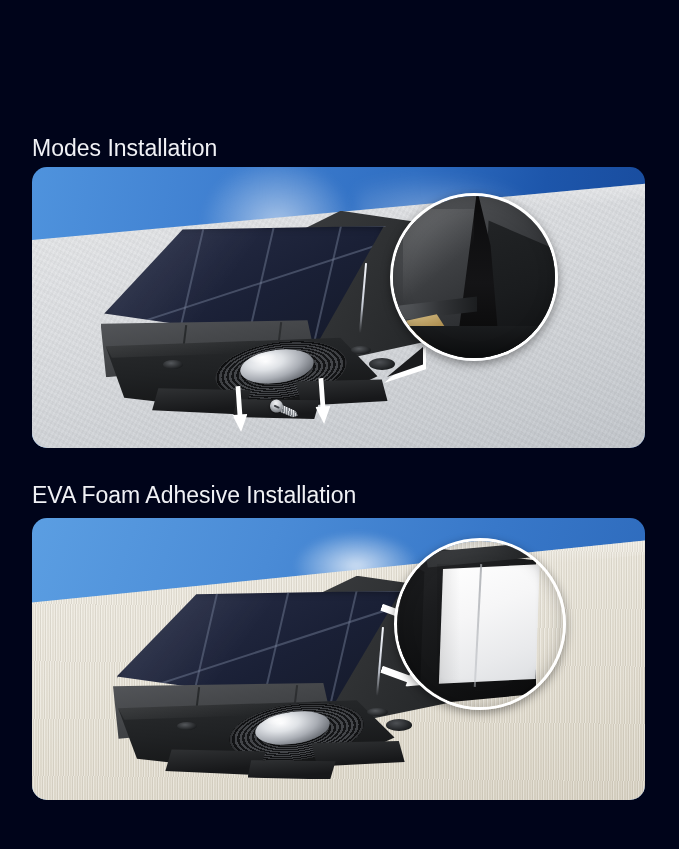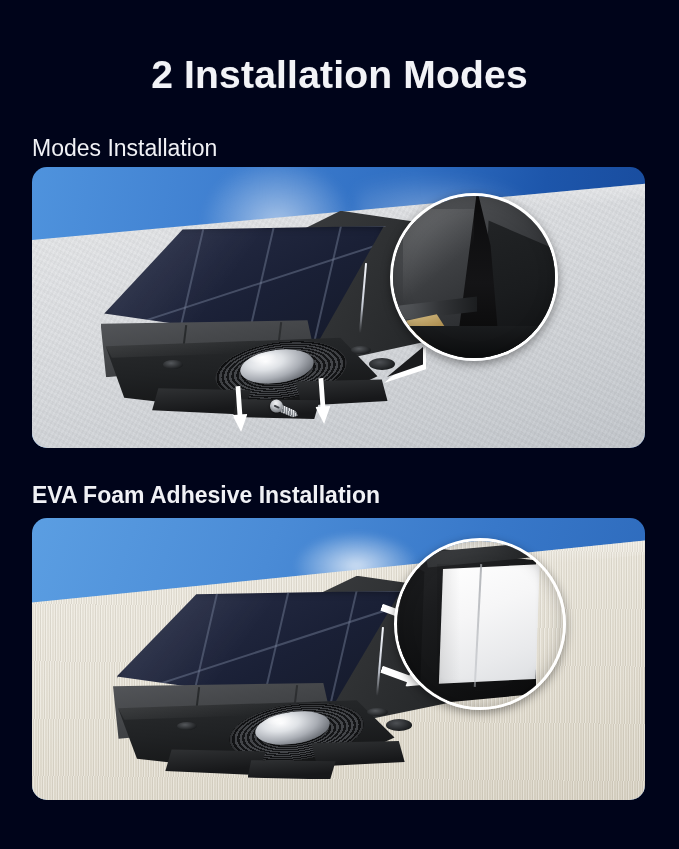--- a/index.html
+++ b/index.html
@@ -19,21 +19,21 @@
     font-size:39px;font-weight:bold;color:#f2f3f7;
     letter-spacing:.2px;line-height:1;
     text-shadow:0 0 1px rgba(255,255,255,.25);
   }
   .section-label{
     position:absolute;left:32px;
     font-size:23px;font-weight:400;color:#f0f1f5;
     line-height:1;white-space:nowrap;
   }
   #label-1{top:137px;}
-  #label-2{top:484px;font-weight:bold;}
+  #label-2{top:484px;}
 
   
   .photo-panel{
     position:absolute;left:32px;width:613px;
     border-radius:15px;overflow:hidden;
   }
   #panel-1{top:167px;height:281px;}
   #panel-2{top:518px;height:282px;}
 
   
@@ -359,21 +359,20 @@
     position:absolute;inset:0;border-radius:50%;
     box-shadow:inset 0 0 16px rgba(0,0,0,.22);
     pointer-events:none;
   }
 </style>
 </head>
 <body>
 
 <div class="page">
 
-  <div class="main-title">2 Installation Modes</div>
 
   <div class="section-label" id="label-1">Modes Installation</div>
 
   <div class="photo-panel" id="panel-1">
 
     <div class="sky-1"></div>
     <div class="cloud-a"></div>
     <div class="cloud-b"></div>
     <div class="wall-1"></div>
     <div class="wall-1-edge"></div>

